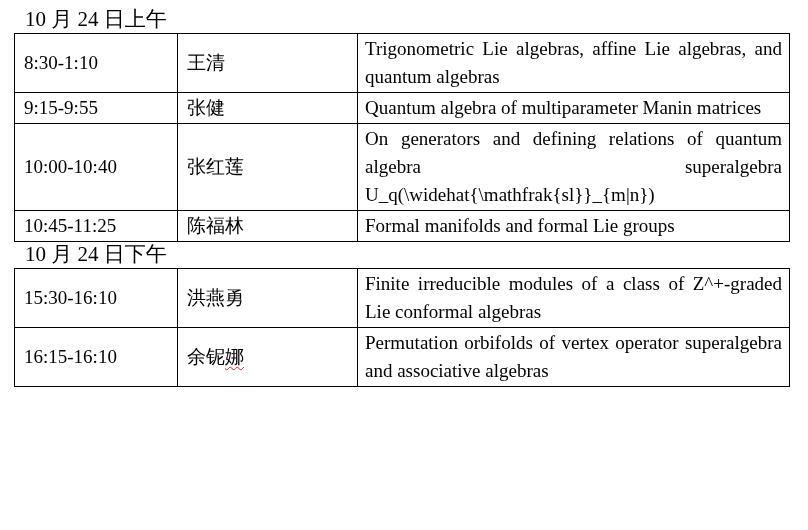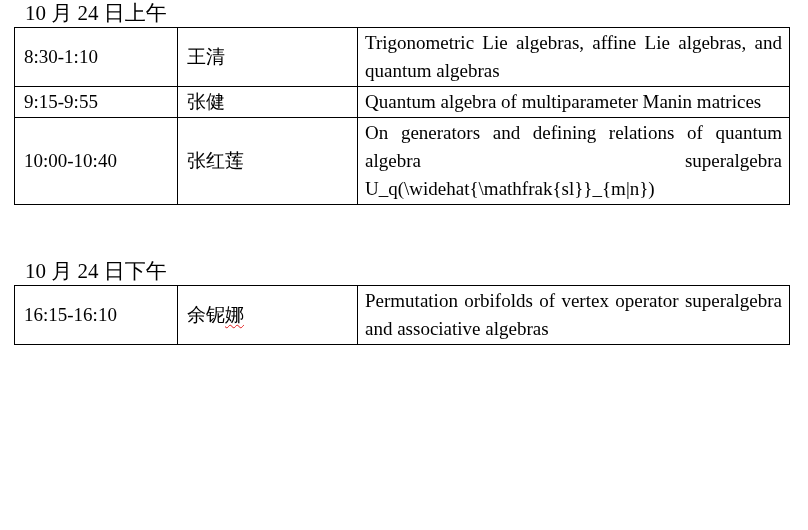--- a/index.html
+++ b/index.html
@@ -7,31 +7,30 @@
     margin: 0;
     padding: 0;
     width: 808px;
     height: 530px;
     background: #ffffff;
     color: #000000;
     font-family: "Liberation Serif", "DejaVu Serif", serif;
     overflow: hidden;
   }
   .page {
-    padding: 1px 0 0 14px;
+    padding: 7px 0 0 14px;
   }
   .session-title {
     font-size: 21px;
     font-weight: normal;
     line-height: 24px;
     margin: 0 0 2px 11px;
     white-space: pre;
   }
   .session--afternoon {
-    margin-top: 54px;
   }
   table.schedule {
     width: 775px;
     border-collapse: collapse;
     table-layout: fixed;
   }
   col.col-time    { width: 163px; }
   col.col-speaker { width: 180px; }
   col.col-talk    { width: 432px; }
   td {
@@ -76,34 +75,44 @@
         <tr>
           <td class="time">9:15-9:55</td>
           <td class="speaker">张健</td>
           <td class="talk">Quantum algebra of multiparameter Manin matrices</td>
         </tr>
         <tr>
           <td class="time">10:00-10:40</td>
           <td class="speaker">张红莲</td>
           <td class="talk">On generators and defining relations of quantum algebra superalgebra U_q(\widehat{\mathfrak{sl}}_{m|n})</td>
         </tr>
+        <tr>
+          <td class="time">10:45-11:25</td>
+          <td class="speaker">陈福林</td>
+          <td class="talk">Formal manifolds and formal Lie groups</td>
+        </tr>
       </tbody>
     </table>
   </section>
 
   <section class="session session--afternoon">
     <h2 class="session-title">10 月 24 日下午</h2>
     <table class="schedule">
       <colgroup>
           <col class="col-time">
           <col class="col-speaker">
           <col class="col-talk">
         </colgroup>
       <tbody>
         <tr>
+          <td class="time">15:30-16:10</td>
+          <td class="speaker">洪燕勇</td>
+          <td class="talk">Finite irreducible modules of a class of Z^+-graded Lie conformal algebras</td>
+        </tr>
+        <tr>
           <td class="time">16:15-16:10</td>
           <td class="speaker"><span>余铌</span><span class="spellcheck-flag">娜</span></td>
           <td class="talk">Permutation orbifolds of vertex operator superalgebra and associative algebras</td>
         </tr>
       </tbody>
     </table>
   </section>
 
 </div>
 

